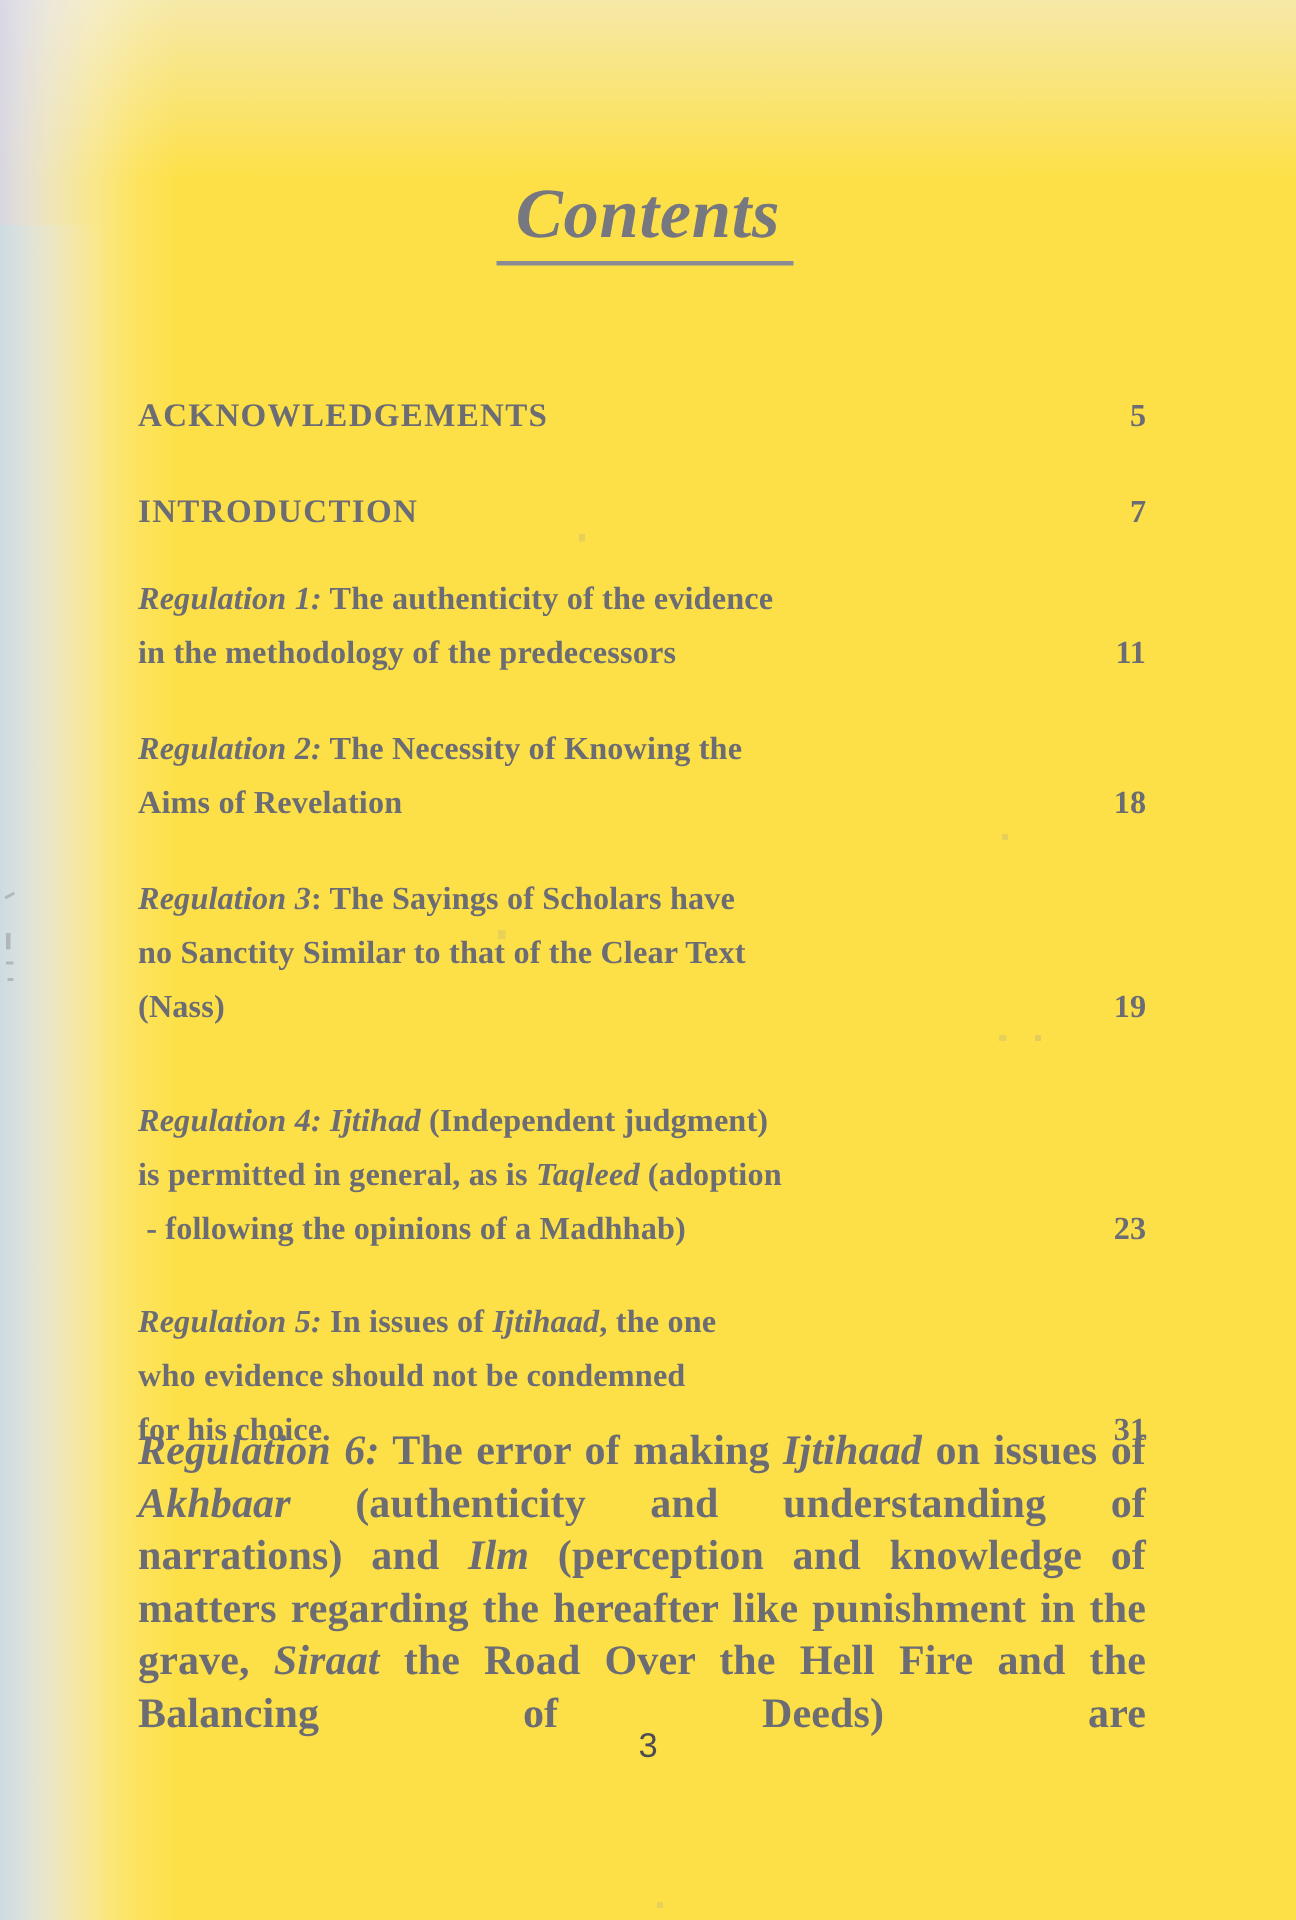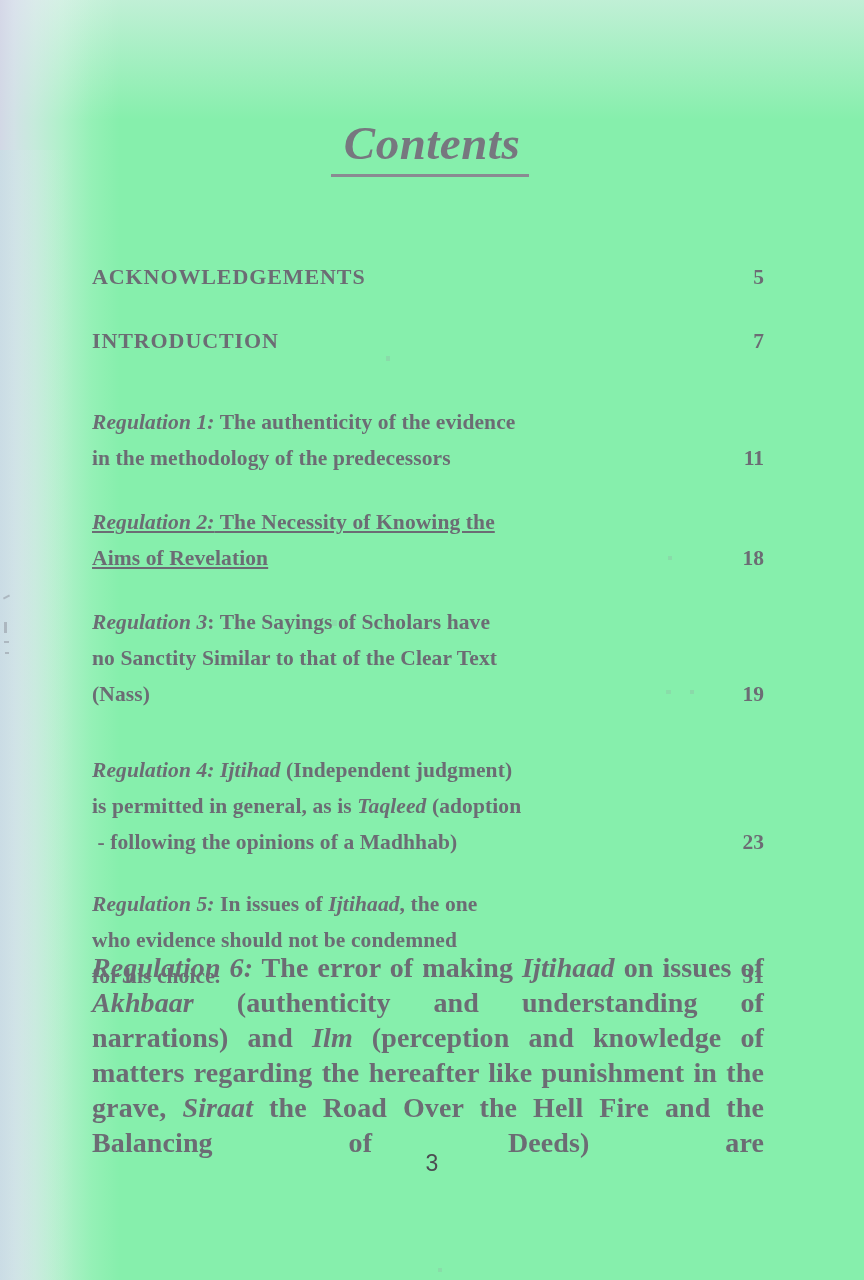--- a/index.html
+++ b/index.html
@@ -4,21 +4,21 @@
 <style>
   html, body {
     margin: 0;
     padding: 0;
     background: #ffffff;
   }
   .page {
     position: relative;
     width: 864px;
     height: 1280px;
-    background: #86efac;
+    background: #fde047;
     overflow: hidden;
     font-family: "Liberation Serif", "DejaVu Serif", serif;
     color: #6c6c74;
     -webkit-font-smoothing: antialiased;
   }
 
   
   .scan-left-shadow {
     position: absolute;
     left: 0; top: 0;
@@ -129,23 +129,23 @@
     color: #6c6c74;
     line-height: 36px;
     text-align: right;
     width: 46px;
   }
   .line { display: block; white-space: pre-wrap; }
   i.it { font-style: italic; }
 
   
   .e-ack  { margin-bottom: 28px; }
-  .e-intro{ margin-bottom: 45px; }
+  .e-intro{ margin-bottom: 22px; }
   .e-r1   { margin-bottom: 28px; }
-  .e-r2   { margin-bottom: 28px; text-decoration: underline; }
+  .e-r2   { margin-bottom: 28px; }
   .e-r3   { margin-bottom: 40px; }
   .e-r4   { }
   .e-r5   { margin-bottom: 30px; }
 
   
   .para {
     position: absolute;
     left: 92px;
     top: 950px;
     width: 672px;

